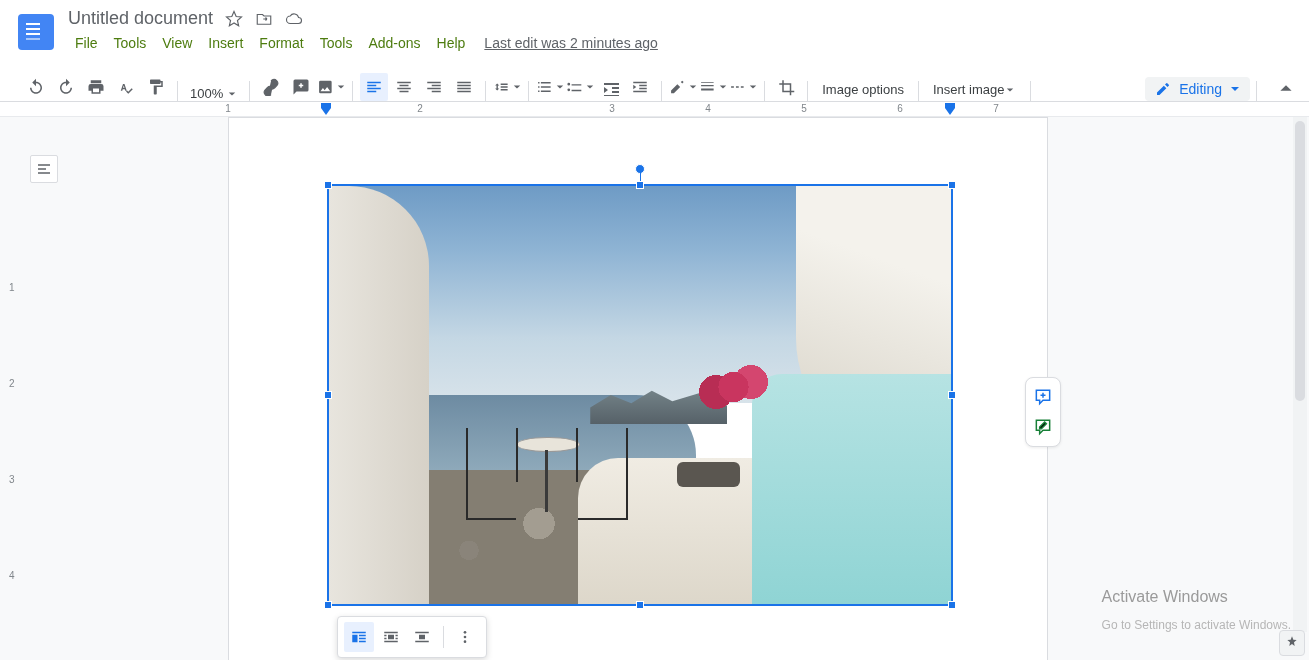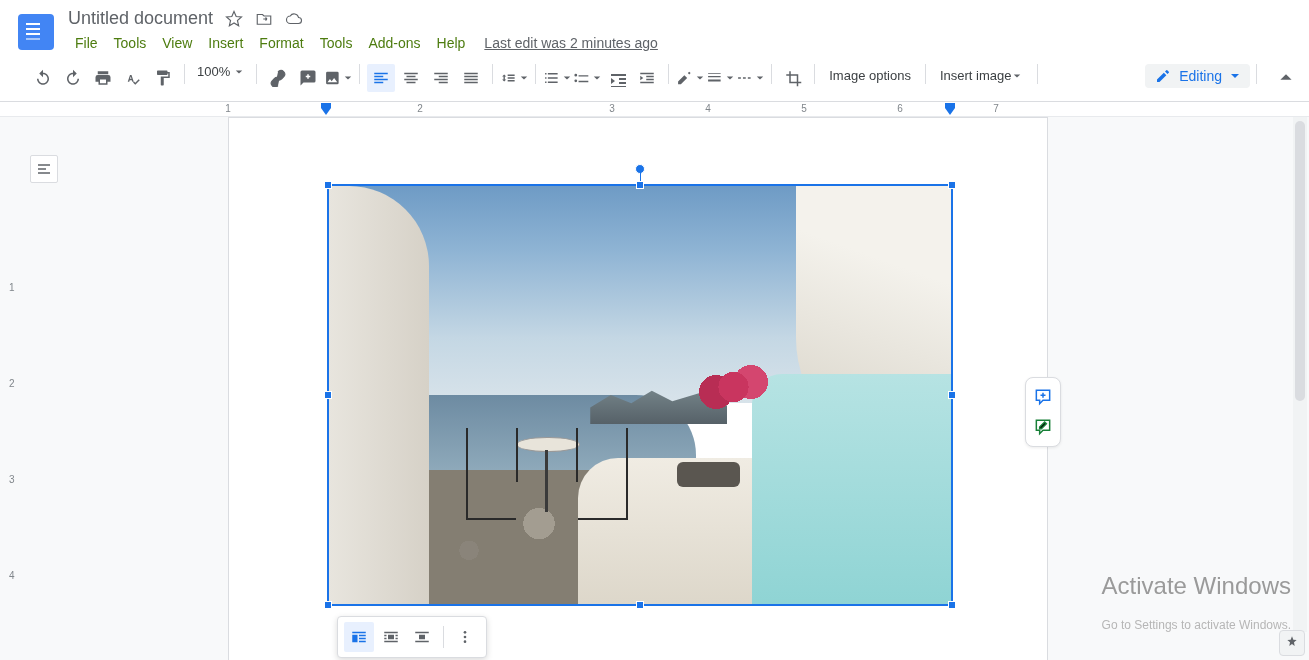--- a/index.html
+++ b/index.html
@@ -45,21 +45,21 @@
 .menu-item { font-size:14px; padding:4px 7px; border-radius:4px; cursor:pointer; color:#4d7c0f; }
 .last-edit { font-size:14px; color:#5f6368; text-decoration:underline; margin-left:10px; cursor:pointer;}
 .header-right { display:flex; align-items:center; gap:14px; padding-right:16px;}
 .comment-icon-btn { width:24px; height:24px; cursor:pointer; }
 .share-btn {
   background:#1a73e8; color:#fff; font-weight:500; font-size:14px;
   padding:8px 18px; border-radius:4px; display:flex; align-items:center; gap:8px;
   cursor:pointer;
 }
 .toolbar {
-  height:38px; display:flex; align-items:flex-start; padding:0 10px 0 28px; gap:0;
+  height:38px; display:flex; align-items:flex-end; padding:0 10px 0 21px; gap:0;
   border-bottom:1px solid #dadce0;
 }
 .tb-btn {
   width:28px; height:28px; display:flex; align-items:center; justify-content:center;
   border-radius:2px; cursor:pointer; margin:0 1px;
 }
 .tb-btn.active { background:#e8f0fe; }
 .tb-sep { width:1px; height:20px; background:#dadce0; margin:0 6px; }
 .tb-text { font-size:13px; padding:4px 8px; cursor:pointer; border-radius:2px;}
 .zoom { display:flex; align-items:center; gap:4px; padding:0 6px; cursor:pointer; }
@@ -176,21 +176,21 @@
   position:absolute; right:248px; top:260px; width:36px;
   background:#fff; border:1px solid #dadce0; border-radius:8px;
   box-shadow:0 1px 3px rgba(0,0,0,0.08);
   display:flex; flex-direction:column; gap:4px; padding:6px 0; align-items:center;
 }
 .right-float .rf { width:26px; height:26px; cursor:pointer; display:flex; align-items:center; justify-content:center;}
 .scrollbar { position:absolute; right:2px; top:0; width:14px; bottom:28px; background:#f1f3f4;}
 .scroll-thumb { position:absolute; right:2px; top:4px; width:10px; height:280px; background:#dadce0; border-radius:5px;}
 .explore-btn { position:absolute; right:4px; bottom:4px; width:26px; height:26px; background:#f1f3f4; border:1px solid #dadce0; border-radius:4px; display:flex; align-items:center; justify-content:center; cursor:pointer;}
 .watermark { position:absolute; right:18px; bottom:28px; color:#b6b6b6; font-size:12px; text-align:left;}
-.watermark .wm1 { font-size:24px; color:#9a9a9a; margin-bottom:18px;}
+.watermark .wm1 { font-size:16px; color:#9a9a9a; margin-bottom:12px;}
 svg { display:block; }
 </style>
 </head>
 <body>
 
 <div class="header">
   <div class="logo-box">
     <div class="logo"></div>
   </div>
   <div class="title-area">

